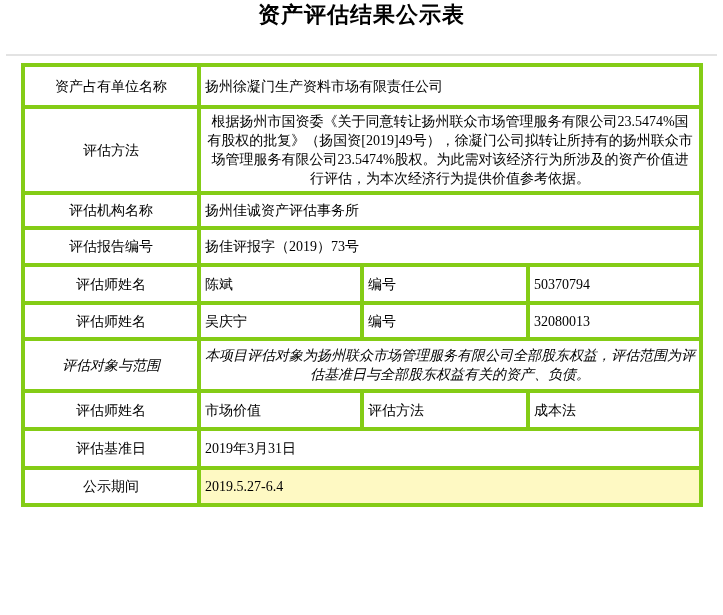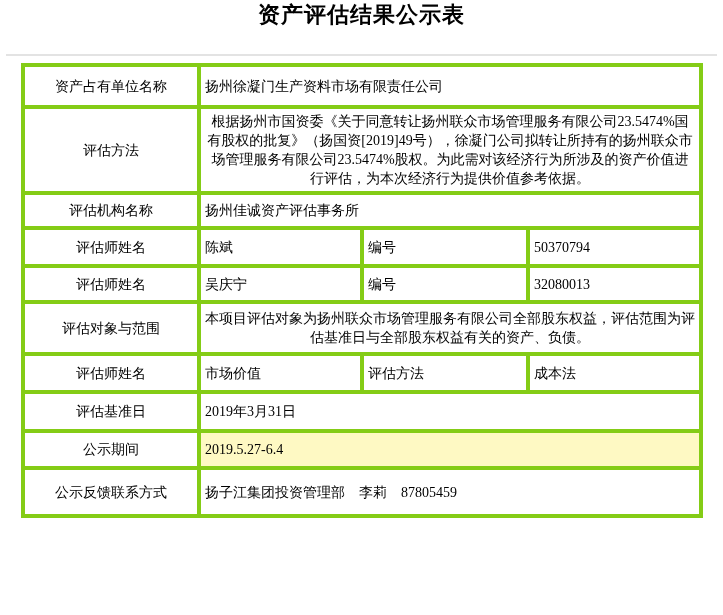--- a/index.html
+++ b/index.html
@@ -48,21 +48,21 @@
   td.lbl { text-align: center; }
   td.center { text-align: left; }
   td.left { text-align: center; padding: 2px 3px; }
   td.gray { background: #fef9c3; }
   tr.r1  { height: 42px; }
   tr.r2  { height: 86px; }
   tr.r3  { height: 35px; }
   tr.r4  { height: 37px; }
   tr.r5  { height: 38px; }
   tr.r6  { height: 36px; }
-  tr.r7  { height: 52px; }
+  tr.r7  { height: 52px; font-style: italic; }
   tr.r8  { height: 38px; }
   tr.r9  { height: 39px; }
   tr.r10 { height: 49px; }
   tr.r11 { height: 37px; }
   tr.r12 { height: 48px; }
 </style>
 </head>
 <body>
 
 <div class="page">
@@ -84,20 +84,24 @@
         <td class="center" colspan="3">扬州徐凝门生产资料市场有限责任公司</td>
       </tr>
       <tr class="r2">
         <td class="lbl">评估方法</td>
         <td class="left" colspan="3">根据扬州市国资委《关于同意转让扬州联众市场管理服务有限公司23.5474%国有股权的批复》（扬国资[2019]49号），徐凝门公司拟转让所持有的扬州联众市场管理服务有限公司23.5474%股权。为此需对该经济行为所涉及的资产价值进行评估，为本次经济行为提供价值参考依据。</td>
       </tr>
       <tr class="r3">
         <td class="lbl">评估机构名称</td>
         <td class="center" colspan="3">扬州佳诚资产评估事务所</td>
       </tr>
+      <tr class="r4">
+        <td class="lbl">评估报告编号</td>
+        <td class="center" colspan="3">扬佳评报字（2019）73号</td>
+      </tr>
       <tr class="r5">
         <td class="lbl">评估师姓名</td>
         <td class="center">陈斌</td>
         <td class="center">编号</td>
         <td class="center">50370794</td>
       </tr>
       <tr class="r6">
         <td class="lbl">评估师姓名</td>
         <td class="center">吴庆宁</td>
         <td class="center">编号</td>
@@ -114,20 +118,16 @@
         <td class="center">成本法</td>
       </tr>
       <tr class="r9">
         <td class="lbl">评估基准日</td>
         <td class="center" colspan="3">2019年3月31日</td>
       </tr>
       <tr class="r11">
         <td class="lbl">公示期间</td>
         <td class="center gray" colspan="3">2019.5.27-6.4</td>
       </tr>
-      <tr class="r12">
-        <td class="lbl">公示反馈联系方式</td>
-        <td class="center" colspan="3">扬子江集团投资管理部　李莉　87805459</td>
-      </tr>
     </tbody>
   </table>
 
 </div>
 
 </body></html>

